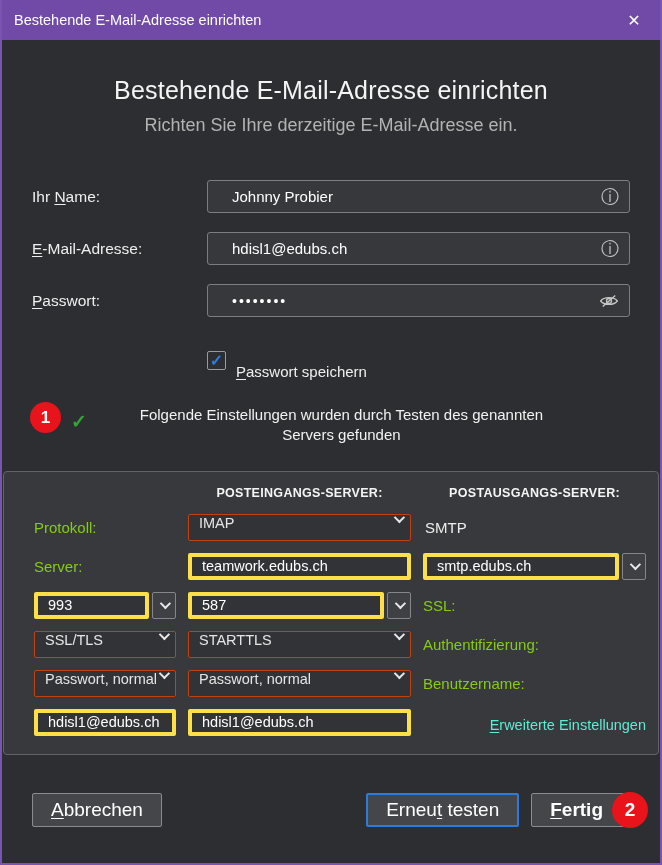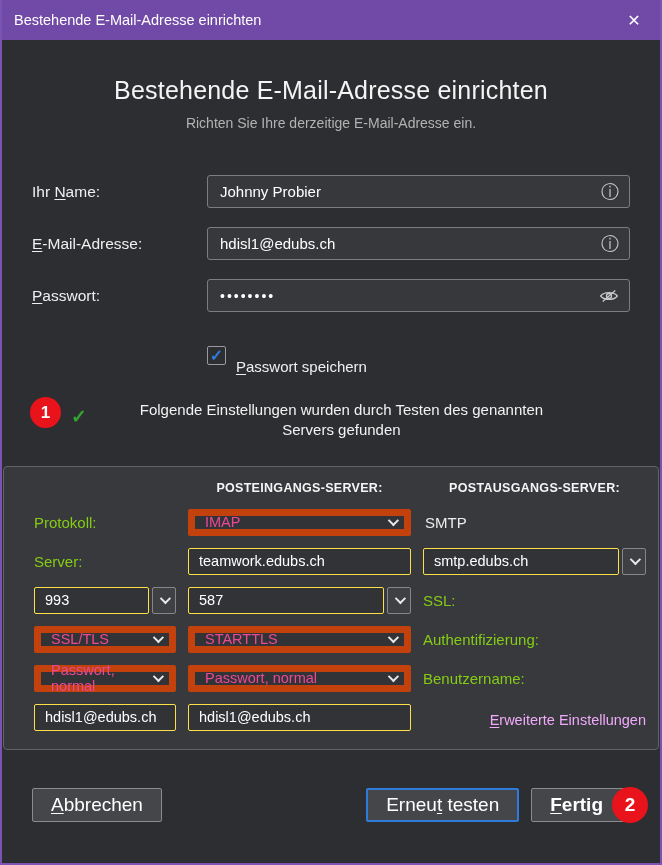--- a/index.html
+++ b/index.html
@@ -19,29 +19,29 @@
     font-size:14.5px;
   }
   .titlebar .tb-title { flex:1; }
   .titlebar .tb-close {
     width:28px; height:28px; display:flex; align-items:center; justify-content:center;
     font-size:16px; cursor:default; color:#fff;
   }
   
   .hero { text-align:center; padding-top:36px; }
   .hero h1 { margin:0; font-size:25px; font-weight:500; color:#f4f4f4; letter-spacing:0.2px; }
-  .hero .sub { margin-top:10px; font-size:14px; color:#b3b3b3; }
+  .hero .sub { margin-top:10px; font-size:18px; color:#b3b3b3; }
   
   .form-area { margin-top:44px; }
   .frow { display:flex; align-items:center; margin:0 30px 19px 30px; }
   .frow label { width:175px; flex:0 0 175px; font-size:15.5px; color:#efefef; }
   .field { position:relative; flex:1; }
   .field input {
     width:100%; height:33px; background:#37383c; border:1px solid #7c7d82; border-radius:3px;
-    color:#ffffff; font-size:15px; padding:0 40px 0 12px;
+    color:#ffffff; font-size:15px; padding:0 40px 0 24px;
     font-family:"Liberation Sans", sans-serif; outline:none;
   }
   .field .trail-icon {
     position:absolute; right:11px; top:50%; transform:translateY(-50%);
     color:#c7c7c7; font-size:18px; line-height:1; display:flex; align-items:center;
   }
   .pw input { letter-spacing:2px; font-size:14px; }
   
   .chk-row { display:flex; align-items:center; margin:24px 30px 0 205px; }
   .checkbox {
@@ -64,38 +64,38 @@
     margin:25px 1px 0 1px; background:#38393c; border:1px solid #626367; border-radius:4px;
     padding:14px 26px 18px 30px; flex:0 0 auto;
   }
   .grid {
     display:grid; grid-template-columns:142px 223px 223px; column-gap:12px; row-gap:12px;
     align-items:center;
   }
   .col-head { font-size:12.5px; font-weight:bold; letter-spacing:0.3px; text-align:center; color:#f5f5f5; padding-bottom:2px; }
   .rlabel { font-size:15px; color:#84cc16; }
   .combo {
-    height:27px; background:#323337; border:7px solid #c2410c; border-radius:2px;
-    display:flex; align-items:center; padding:0 8px 0 10px; font-size:14.5px; color:#ec4899;
+    height:27px; background:#323337; border:1px solid #c2410c; border-radius:2px;
+    display:flex; align-items:flex-start; padding:0 8px 0 10px; font-size:14.5px; color:#e5e5e5;
     justify-content:space-between; cursor:default;
   }
   .chev { width:8px; height:8px; border-right:2px solid #e8e8e8; border-bottom:2px solid #e8e8e8; transform:rotate(45deg) translateY(-2px); flex:0 0 8px; }
   .tinput {
-    width:100%; height:27px; background:#323337; border:1px solid #fde047; border-radius:2px;
+    width:100%; height:27px; background:#323337; border:4px solid #fde047; border-radius:2px;
     color:#fff; font-size:14.5px; padding:0 10px; font-family:"Liberation Sans", sans-serif; outline:none;
   }
   .combo-split { display:flex; align-items:stretch; }
   .combo-split .tinput { flex:1; min-width:0; }
   .drop-btn {
     flex:0 0 24px; margin-left:3px; background:#3f4044; border:1px solid #85868a; border-radius:2px;
     display:flex; align-items:center; justify-content:center; cursor:default;
   }
   .static-proto { font-size:15px; color:#ededed; padding-left:2px; }
   .adv-row { grid-column:3; text-align:right; margin-top:6px; }
-  .adv-link { color:#f0abfc; font-size:14.5px; text-decoration:none; cursor:pointer; }
+  .adv-link { color:#5eead4; font-size:14.5px; text-decoration:none; cursor:pointer; }
   
   .footer { flex:1; display:flex; align-items:flex-start; padding:38px 30px 0 30px; background:#2d2e31; }
   .btn {
     height:34px; background:#45464a; border:1px solid #8a8b8f; border-radius:2px;
     color:#ffffff; font-size:19px; padding:0 18px; font-family:"Liberation Sans", sans-serif;
     display:flex; align-items:center; cursor:default;
   }
   .btn.primary-focus { border:2px solid #2f7bdb; }
   .btn.bold { font-weight:bold; }
   .footer .spacer { flex:1; }

